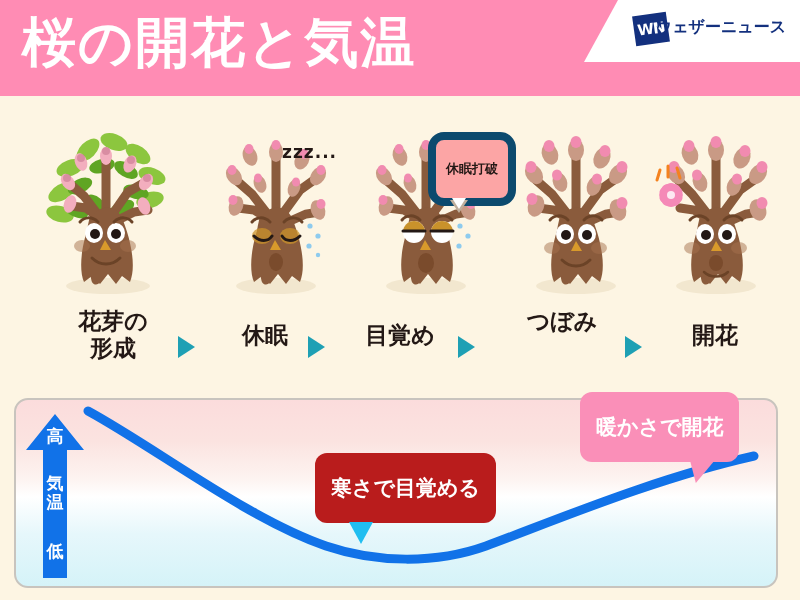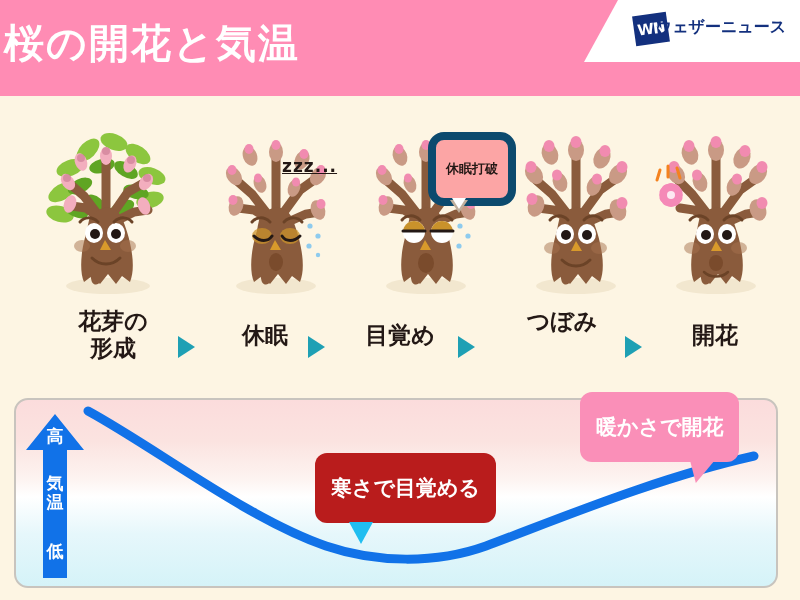--- a/index.html
+++ b/index.html
@@ -10,22 +10,22 @@
     position:relative;
   }
   .stage{position:absolute;left:0;top:0;width:800px;height:600px;}
 
   
   .header{
     position:absolute;left:0;top:0;width:800px;height:96px;
     background:#FF8CB4;overflow:hidden;
   }
   .header-title{
-    position:absolute;left:4px;top:8px;
-    color:#FFFFFF;font-size:40px;font-weight:bold;
+    position:absolute;left:22px;top:8px;
+    color:#FFFFFF;font-size:54px;font-weight:bold;
     letter-spacing:2px;line-height:70px;white-space:nowrap;
   }
   .logo-wedge{
     position:absolute;right:0;top:0;width:216px;height:62px;
     background:#FFFFFF;
     clip-path:polygon(34px 0, 216px 0, 216px 62px, 0 62px);
   }
   .logo-box{
     position:absolute;right:132px;top:14px;width:34px;height:30px;
     background:#13307E;transform:rotate(-8deg);
@@ -210,21 +210,21 @@
         <path d="M86 136 C90 142 98 142 104 136" stroke="#231815" stroke-width="3" fill="none" stroke-linecap="round"></path>
         <path d="M79 140 L74 150 L85 150 Z" fill="#D99A2B"></path>
         <ellipse cx="80" cy="162" rx="7" ry="9" fill="#7A4B2C"></ellipse>
         <g fill="#8ECBEE">
           <circle cx="114" cy="126" r="2.6"></circle>
             <circle cx="122" cy="136" r="2.6"></circle>
           <circle cx="113" cy="146" r="2.6"></circle>
             <circle cx="122" cy="155" r="2.2"></circle>
         </g>
       </svg>
-      <div class="zzz" style="left:86px;top:56px;text-decoration:underline;">zzz...</div>
+      <div class="zzz" style="left:86px;top:42px;">zzz...</div>
     </div>
 
     <div class="tree-slot" style="left:348px;">
       <svg class="tree-svg" width="160" height="210" viewBox="0 0 160 210">
         <ellipse cx="78" cy="186" rx="40" ry="8" fill="#F2E7CF"></ellipse>
         <path d="M68 180 C60 150 62 130 68 112 L54 94 L38 80 M78 110 L78 58 M86 112 L102 90 L116 80 M72 120 L56 110 L40 108 M90 122 L108 114 L122 112" stroke="#8A5B3C" stroke-width="9" fill="none" stroke-linecap="round"></path>
         <path d="M56 182 C50 168 54 140 64 118 C70 104 88 104 94 118 C104 142 108 168 102 182 L94 176 L88 184 L80 174 L72 184 L64 176 Z" fill="#8A5B3C"></path>
         <g fill="#C99A85">
           <ellipse cx="36" cy="76" rx="7" ry="10" transform="rotate(-35 36 76)"></ellipse>
           <ellipse cx="52" cy="56" rx="7" ry="10" transform="rotate(-20 52 56)"></ellipse>

